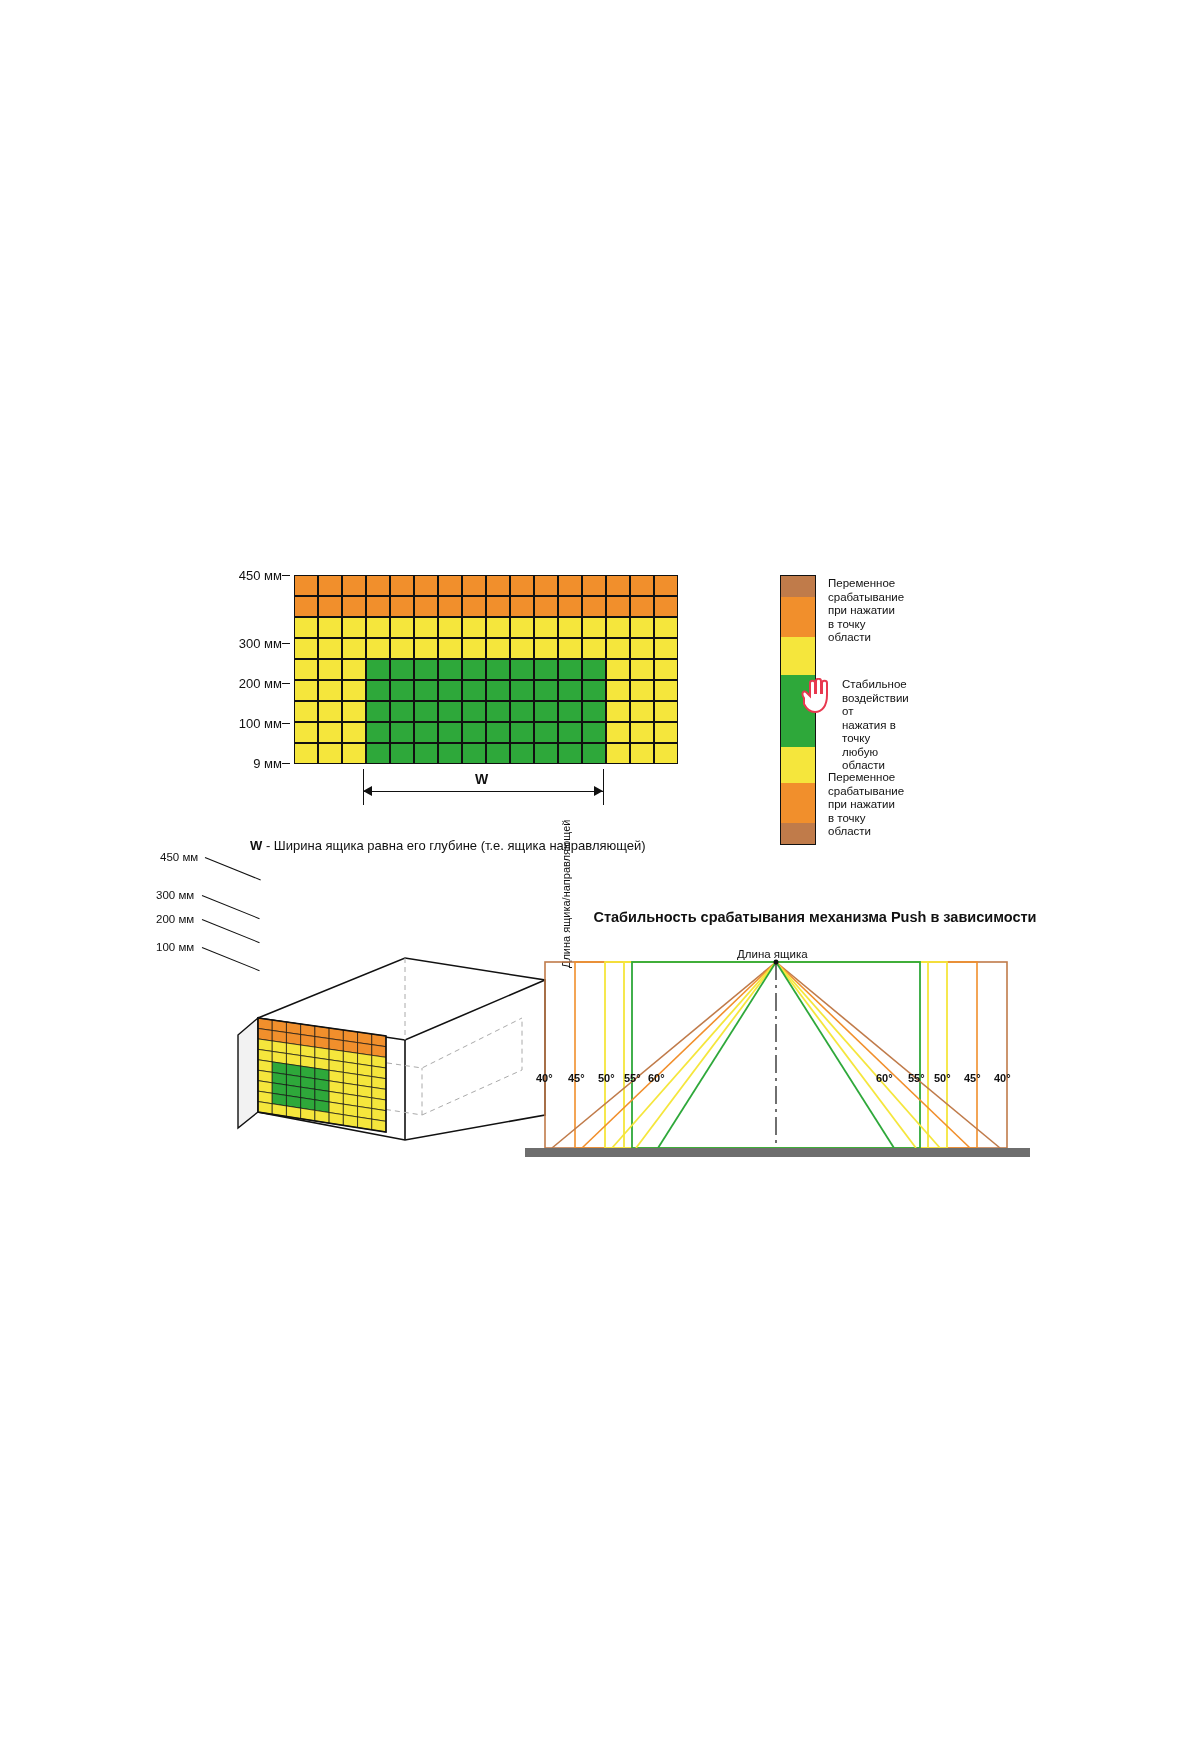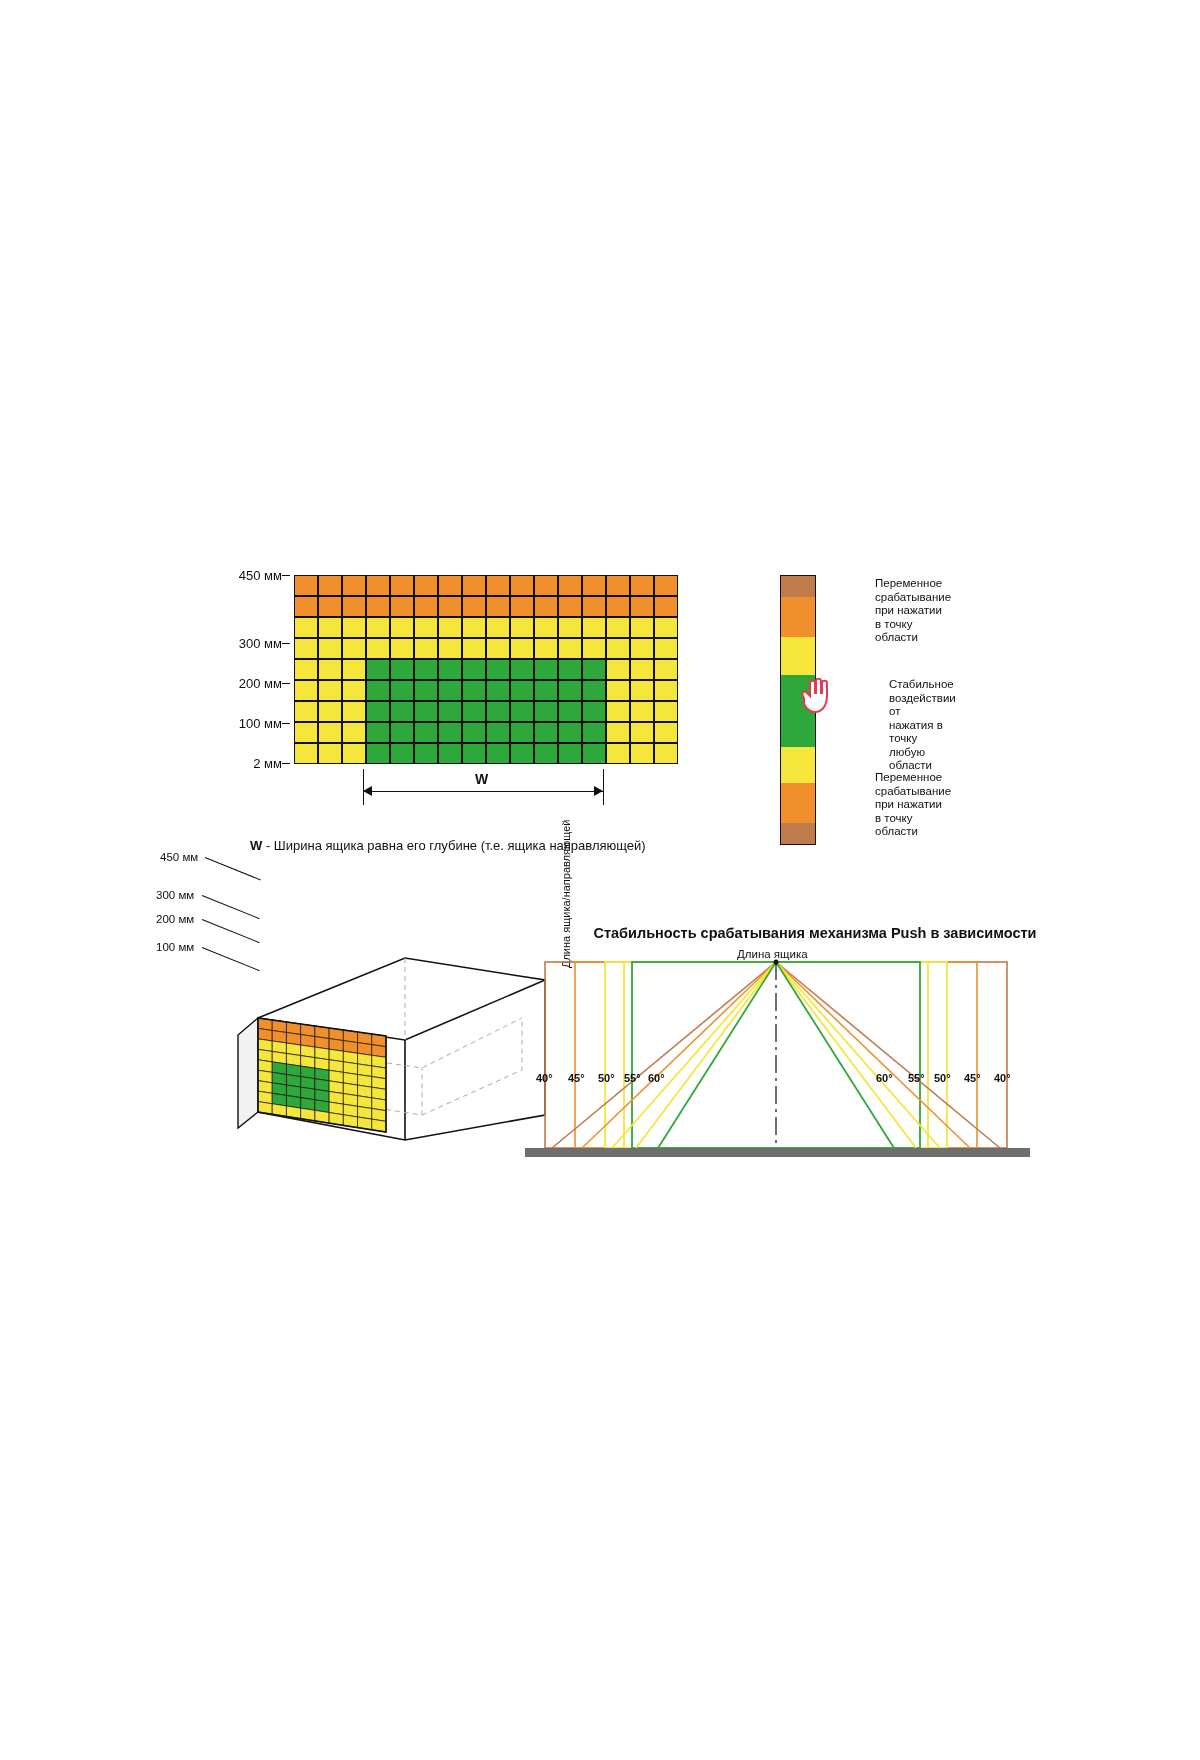--- a/index.html
+++ b/index.html
@@ -21,31 +21,31 @@
   .wtick{position:absolute;width:1px;background:#111;}
   .wlabel{position:absolute;font-size:14px;font-weight:bold;}
 
   .caption-w{position:absolute;left:250px;top:838px;font-size:13px;}
   .caption-w b{font-weight:bold;}
 
   
   .legend{position:absolute;left:780px;top:575px;}
   .legbar{position:absolute;left:0;top:0;width:36px;}
   .legseg{width:36px;}
-  .legtext{position:absolute;font-size:11.5px;line-height:13.5px;color:#111;margin-left:47px;}
+  .legtext{position:absolute;font-size:11.5px;line-height:13.5px;color:#111;}
   .hand{position:absolute;left:16px;top:103px;width:40px;height:36px;}
 
   
   .box3d{position:absolute;left:150px;top:900px;width:400px;height:290px;}
   .lbl3d{position:absolute;font-size:11.5px;color:#111;}
   .lead{position:absolute;height:1px;background:#111;}
 
   
   .rdiag{position:absolute;left:520px;top:900px;width:520px;height:260px;}
-  .rtitle{position:absolute;left:565px;top:908px;width:500px;text-align:center;font-size:14.5px;font-weight:bold;line-height:19px;margin-top:16px;}
+  .rtitle{position:absolute;left:565px;top:908px;width:500px;text-align:center;font-size:14.5px;font-weight:bold;line-height:19px;}
   .vlabel{position:absolute;left:560px;top:968px;transform:rotate(-90deg);transform-origin:left top;font-size:11px;white-space:nowrap;}
   .wtop{position:absolute;left:737px;top:948px;font-size:11.5px;}
   .angle{position:absolute;font-size:11px;font-weight:bold;}
   .floor{position:absolute;left:525px;top:1148px;width:505px;height:9px;background:#6e6e6e;}
 </style>
 </head>
 <body>
 
 <div class="page">
 
@@ -56,21 +56,21 @@
 
     <div class="axis-label" style="top:61px;left:-10px;">300 мм</div>
     <div class="tick" style="top:68px;left:50px;"></div>
 
     <div class="axis-label" style="top:101px;left:-10px;">200 мм</div>
     <div class="tick" style="top:108px;left:50px;"></div>
 
     <div class="axis-label" style="top:141px;left:-10px;">100 мм</div>
     <div class="tick" style="top:148px;left:50px;"></div>
 
-    <div class="axis-label" style="top:181px;left:-10px;">2 мм</div>
+    <div class="axis-label" style="top:181px;left:-10px;">9 мм</div>
     <div class="tick" style="top:188px;left:50px;"></div>
 
     <div class="grid-wrap">
       <div id="cellgrid" class="cellgrid" style="grid-template-columns:repeat(16,24px);grid-template-rows:repeat(9,21px);">
           <div class="cell" style="background: rgb(241, 143, 44);"></div>
           <div class="cell" style="background: rgb(241, 143, 44);"></div>
           <div class="cell" style="background: rgb(241, 143, 44);"></div>
           <div class="cell" style="background: rgb(241, 143, 44);"></div>
           <div class="cell" style="background: rgb(241, 143, 44);"></div>
           <div class="cell" style="background: rgb(241, 143, 44);"></div>

